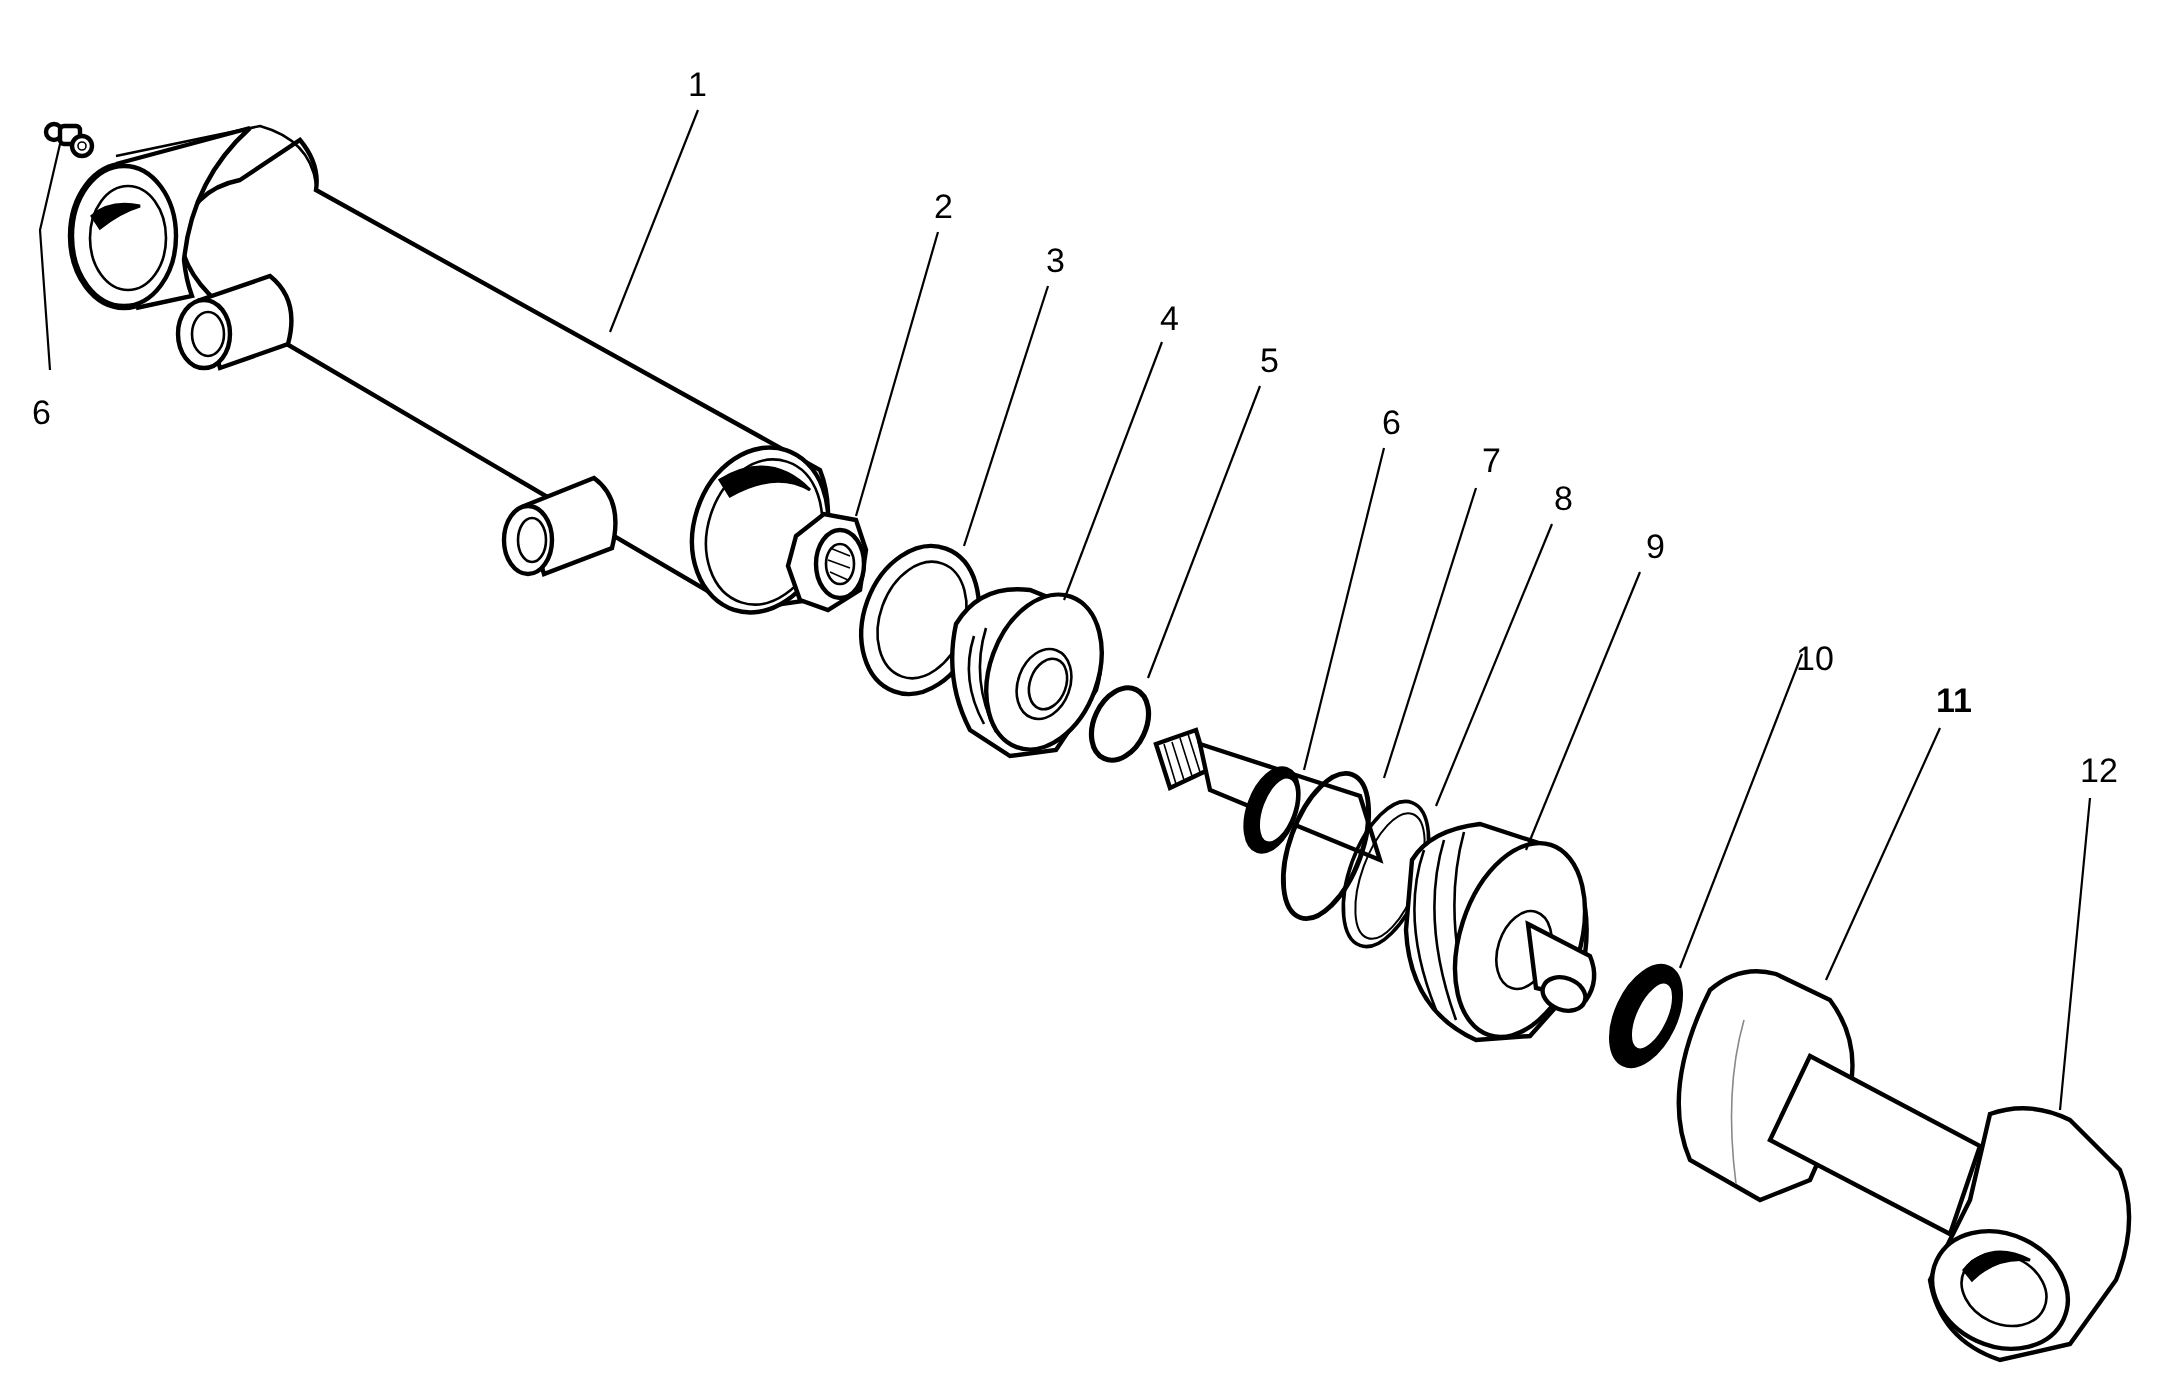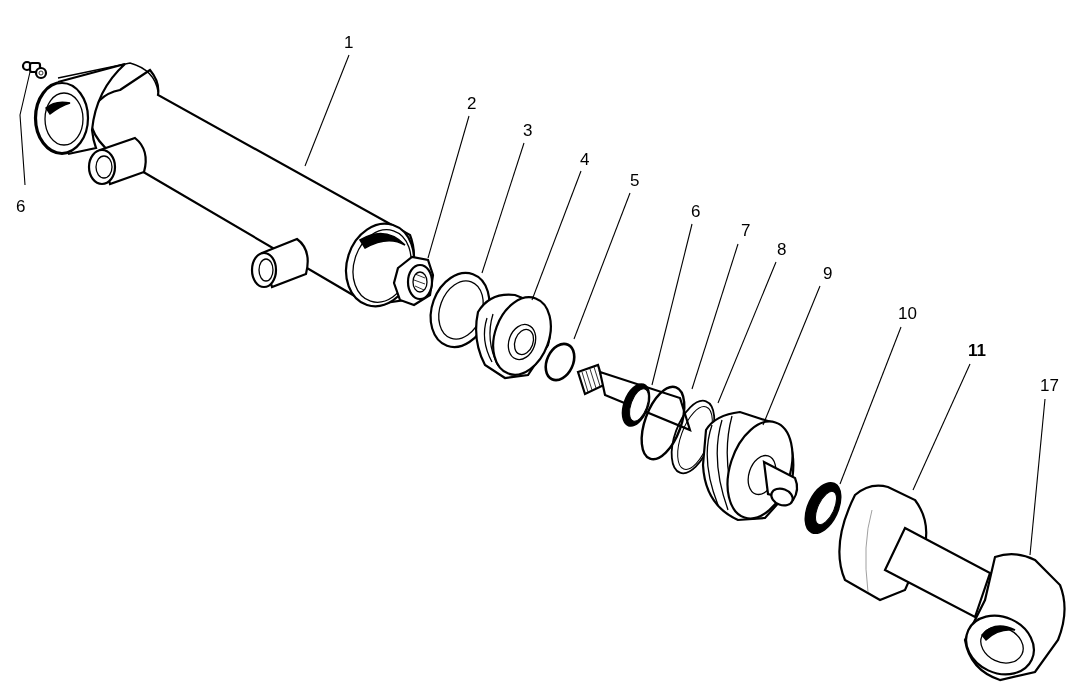--- a/index.html
+++ b/index.html
@@ -141,17 +141,17 @@
 
 <span class="callout-label" style="left:344px;top:34px;">1</span>
 <span class="callout-label" style="left:467px;top:95px;">2</span>
 <span class="callout-label" style="left:523px;top:122px;">3</span>
 <span class="callout-label" style="left:580px;top:151px;">4</span>
 <span class="callout-label" style="left:630px;top:172px;">5</span>
 <span class="callout-label" style="left:691px;top:203px;">6</span>
 <span class="callout-label" style="left:741px;top:222px;">7</span>
 <span class="callout-label" style="left:777px;top:241px;">8</span>
 <span class="callout-label" style="left:823px;top:265px;">9</span>
-<span class="callout-label" style="left:898px;top:305px;text-align:center;">10</span>
+<span class="callout-label" style="left:898px;top:321px;text-align:center;">10</span>
 <span class="callout-label" style="left:968px;top:342px;font-weight:bold;">11</span>
-<span class="callout-label" style="left:1040px;top:377px;">17</span>
+<span class="callout-label" style="left:1040px;top:377px;">12</span>
 <span class="callout-label" style="left:16px;top:198px;">6</span>
 </div>
 
 </body></html>

